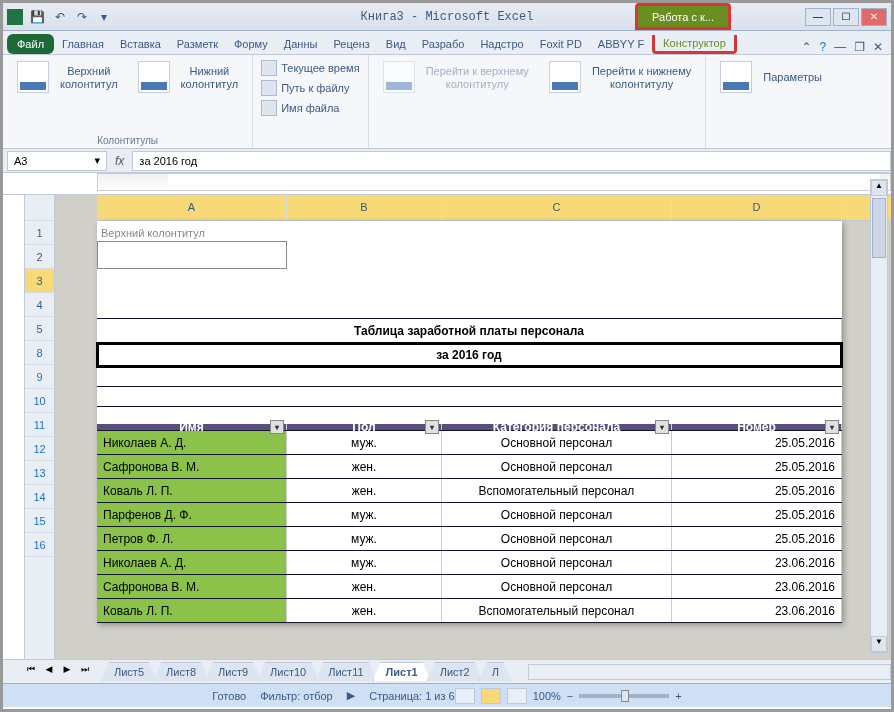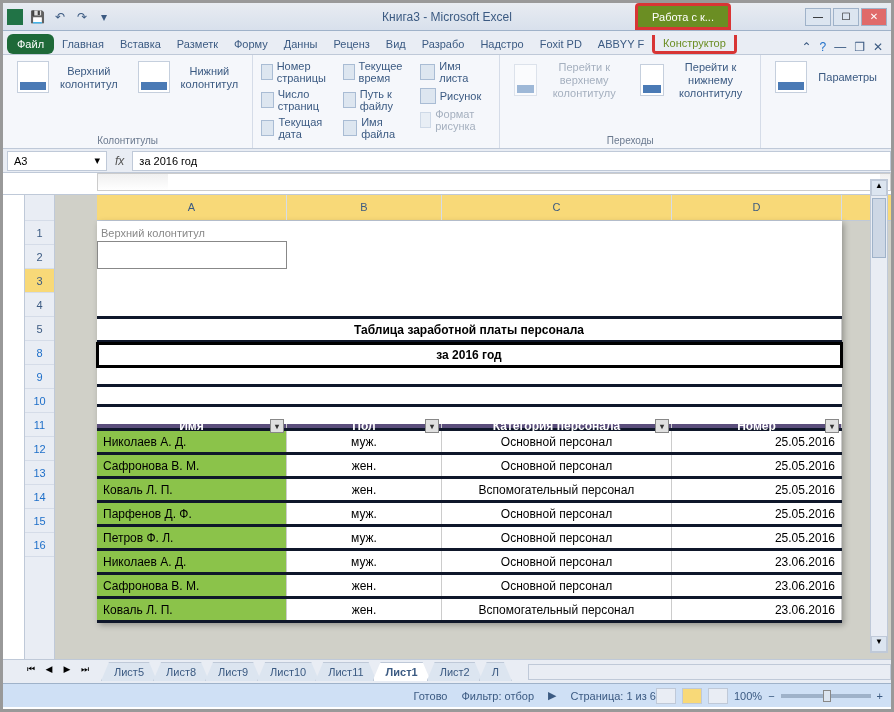--- a/index.html
+++ b/index.html
@@ -2,21 +2,21 @@
 <html><head>
   <meta charset="utf-8">
   <style>
     * { margin: 0; padding: 0; box-sizing: border-box; font-family: 'Segoe UI', Tahoma, sans-serif; }
     body { background: #fff; width: 894px; height: 712px; overflow: hidden; border: 3px solid #999; position: relative; }
     
     .titlebar { height: 28px; background: linear-gradient(#e8ecf2, #d8e0ec); display: flex; align-items: center; padding: 0 4px; border-bottom: 1px solid #9fb2c9; position: relative; }
     .excel-icon { width: 16px; height: 16px; background: #217346; margin-right: 6px; display: inline-block; }
     .qat { display: flex; gap: 4px; }
     .qat-btn { width: 18px; height: 18px; display: flex; align-items: center; justify-content: center; font-size: 12px; color: #3b5a82; }
-    .title-text { position: absolute; left: 50%; transform: translateX(-50%); font-size: 12px; color: #3b5a82; }
+    .title-text { position: absolute; left: 50%; transform: translateX(-50%); font-size: 12px; color: #3b5a82; font-family: Liberation Mono, monospace; }
     .contextual-tab-title { position: absolute; right: 160px; height: 100%; padding: 0 14px; background: #6b8e23; color: #fff; font-size: 11px; display: flex; align-items: center; border: 3px solid #d83535; border-radius: 4px 4px 0 0; }
     .win-controls { position: absolute; right: 4px; display: flex; gap: 2px; }
     .win-btn { width: 26px; height: 18px; background: #dce5f0; border: 1px solid #9fb2c9; font-size: 10px; display: flex; align-items: center; justify-content: center; }
     .win-close { background: #e06a6a; color: #fff; }
     
     .tabs { height: 24px; background: #e9edf4; display: flex; align-items: flex-end; padding-left: 4px; border-bottom: 1px solid #bfc9d8; position: relative; }
     .tab { padding: 4px 8px; font-size: 11px; color: #3b5a82; cursor: pointer; }
     .tab-file { background: #1e6938; color: #fff; border-radius: 6px; padding: 4px 10px; }
     .tab-context { color: #6b8e23; border: 3px solid #d83535; border-top: none; border-radius: 0 0 4px 4px; padding: 2px 8px; }
     .help-icons { position: absolute; right: 8px; display: flex; gap: 8px; font-size: 12px; color: #3b5a82; }
@@ -54,21 +54,21 @@
     .col-headers { height: 26px; background: #f8d978; display: flex; border-bottom: 1px solid #bfc9d8; }
     .col-headers.offset { margin-left: 42px; }
     .colh { font-size: 11px; color: #3b5a82; text-align: center; line-height: 24px; border-right: 1px solid #d5dce8; }
     .colA { width: 190px; } .colB { width: 155px; } .colC { width: 230px; } .colD { width: 170px; }
     
     .page { background: #fff; margin-left: 42px; width: 745px; box-shadow: 2px 2px 6px rgba(0,0,0,0.3); }
     .header-label { font-size: 11px; color: #888; padding: 6px 0 2px 4px; }
     .header-box { height: 28px; border: 1px solid #888; width: 190px; }
     .header-spacer { height: 30px; }
     
-    .sheet-row { display: flex; height: 24px; border-bottom: 3px solid #0f172a; }
+    .sheet-row { display: flex; height: 24px; border-bottom: 1px solid #0f172a; }
     .cell { border-right: 1px solid #ccc; font-size: 12px; padding: 0 6px; display: flex; align-items: center; }
     .title-row { justify-content: center; font-weight: bold; font-size: 14px; }
     .subtitle-row { justify-content: center; font-weight: bold; border-top: 2px solid #000; border-bottom: 2px solid #000; background: #fff; }
     .selected-cell { outline: 3px solid #000; outline-offset: -2px; }
     
     .thead-row .cell { background: #5b4e7c; color: #fff; font-weight: bold; justify-content: center; position: relative; margin-top: 17px; }
     .filter-btn { position: absolute; right: 2px; width: 14px; height: 14px; background: #e0e0e0; border: 1px solid #888; font-size: 8px; display: flex; align-items: center; justify-content: center; color: #333; }
     .data-row .colA { background: #8bc34a; }
     .data-row .cell { justify-content: center; }
     .data-row .colA { justify-content: flex-start; }
@@ -78,21 +78,21 @@
     .scrollbar-v-thumb { position: absolute; top: 18px; left: 1px; right: 1px; height: 60px; background: #cdd7e5; border: 1px solid #9fb2c9; }
     .scroll-arrow { height: 16px; background: #dce5f0; border: 1px solid #bfc9d8; font-size: 8px; text-align: center; }
     
     .sheet-tabs { height: 24px; background: #e9edf4; display: flex; align-items: center; border-top: 1px solid #bfc9d8; padding-left: 20px; }
     .sheet-nav { display: flex; gap: 2px; margin-right: 8px; }
     .sheet-nav-btn { width: 16px; height: 16px; font-size: 9px; text-align: center; }
     .sheet-tab { padding: 3px 12px; font-size: 11px; background: #dce5f0; border: 1px solid #bfc9d8; border-bottom: none; color: #3b5a82; clip-path: polygon(8px 0, calc(100% - 8px) 0, 100% 100%, 0 100%); margin-right: -4px; }
     .sheet-tab.active { background: #fff; font-weight: bold; }
     .hscroll { flex: 1; height: 16px; background: #e9edf4; margin-left: 20px; border: 1px solid #bfc9d8; }
     
-    .statusbar { height: 24px; background: #cfe0f5; display: flex; align-items: center; justify-content: flex-end; padding: 0 8px; font-size: 11px; color: #3b5a82; border-top: 1px solid #9fb2c9; }
+    .statusbar { height: 24px; background: #cfe0f5; display: flex; align-items: center; justify-content: center; padding: 0 8px; font-size: 11px; color: #3b5a82; border-top: 1px solid #9fb2c9; }
     .status-left { display: flex; gap: 14px; align-items: center; }
     .status-right { display: flex; gap: 6px; align-items: center; }
     .view-btn { width: 20px; height: 16px; background: #e9edf4; border: 1px solid #bfc9d8; }
     .view-btn.active { background: #f8d978; }
     .zoom-slider { width: 90px; height: 4px; background: #9fb2c9; position: relative; }
     .zoom-thumb { position: absolute; left: 42px; top: -4px; width: 8px; height: 12px; background: #dce5f0; border: 1px solid #888; }
   </style>
 </head>
 <body>
 
@@ -151,76 +151,47 @@
       </div>
     </div>
     <div class="ribbon-group-label">Колонтитулы</div>
   </div>
 
   <div class="ribbon-group">
     <div class="group-flex">
       <div class="small-btn-row">
         <div class="small-btn">
             <span class="small-icon"></span>
-            <span>Номер страницы</span>
-          </div>
-        <div class="small-btn">
-            <span class="small-icon"></span>
-            <span>Число страниц</span>
-          </div>
-        <div class="small-btn">
-            <span class="small-icon"></span>
-            <span>Текущая дата</span>
-          </div>
-      </div>
-      <div class="small-btn-row">
-        <div class="small-btn">
-            <span class="small-icon"></span>
             <span>Текущее время</span>
           </div>
         <div class="small-btn">
             <span class="small-icon"></span>
             <span>Путь к файлу</span>
           </div>
         <div class="small-btn">
             <span class="small-icon"></span>
             <span>Имя файла</span>
-          </div>
-      </div>
-      <div class="small-btn-row">
-        <div class="small-btn">
-            <span class="small-icon"></span>
-            <span>Имя листа</span>
-          </div>
-        <div class="small-btn">
-            <span class="small-icon"></span>
-            <span>Рисунок</span>
-          </div>
-        <div class="small-btn disabled">
-            <span class="small-icon"></span>
-            <span>Формат рисунка</span>
           </div>
       </div>
     </div>
   </div>
 
   <div class="ribbon-group">
     <div class="group-flex">
       <div class="big-btn disabled">
         <div class="big-icon"></div>
         <span style="white-space:pre-line">Перейти к верхнему
 колонтитулу</span>
       </div>
       <div class="big-btn">
         <div class="big-icon"></div>
         <span style="white-space:pre-line">Перейти к нижнему
 колонтитулу</span>
       </div>
     </div>
-    <div class="ribbon-group-label">Переходы</div>
   </div>
 
   <div class="ribbon-group" style="border-right:none">
     <div class="big-btn">
       <div class="big-icon" style="background:#fff"></div>
       <span>Параметры</span>
     </div>
   </div>
 </div>
 

